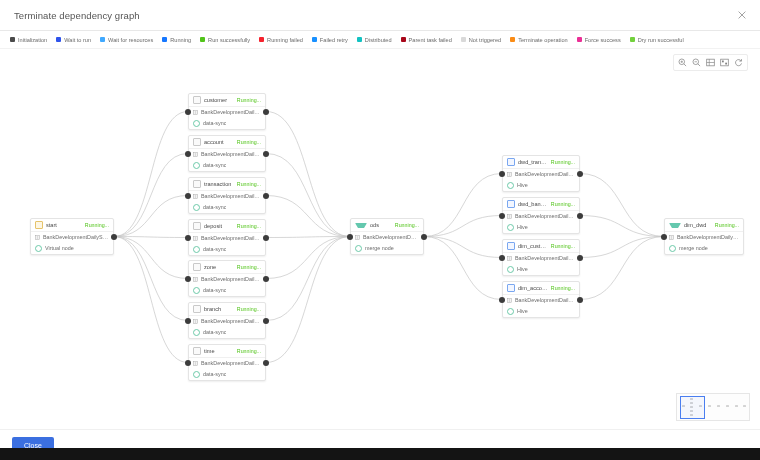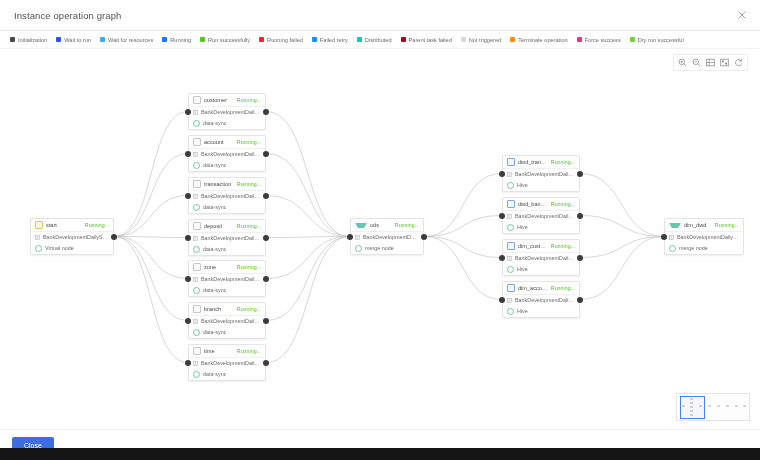--- a/index.html
+++ b/index.html
@@ -110,21 +110,21 @@
   .bottom-strip{
     position:absolute;left:0;bottom:0;width:760px;height:12px;background:#141414;
   }
 </style>
 </head>
 <body>
 
 <div class="modal">
 
   <div class="modal-header">
-    <div class="modal-title">Instance operation graph</div>
+    <div class="modal-title">Terminate dependency graph</div>
     <div class="close-x">
       <svg width="8" height="8" viewBox="0 0 8 8">
           <path d="M0.6 0.6 L7.4 7.4 M7.4 0.6 L0.6 7.4" stroke="#999" stroke-width="0.9" fill="none"></path>
         </svg>
     </div>
   </div>
 
   <div class="legend" id="legend">
       <div class="legend-item">
         <span class="legend-swatch" style="background: rgb(74, 74, 74);"></span>

